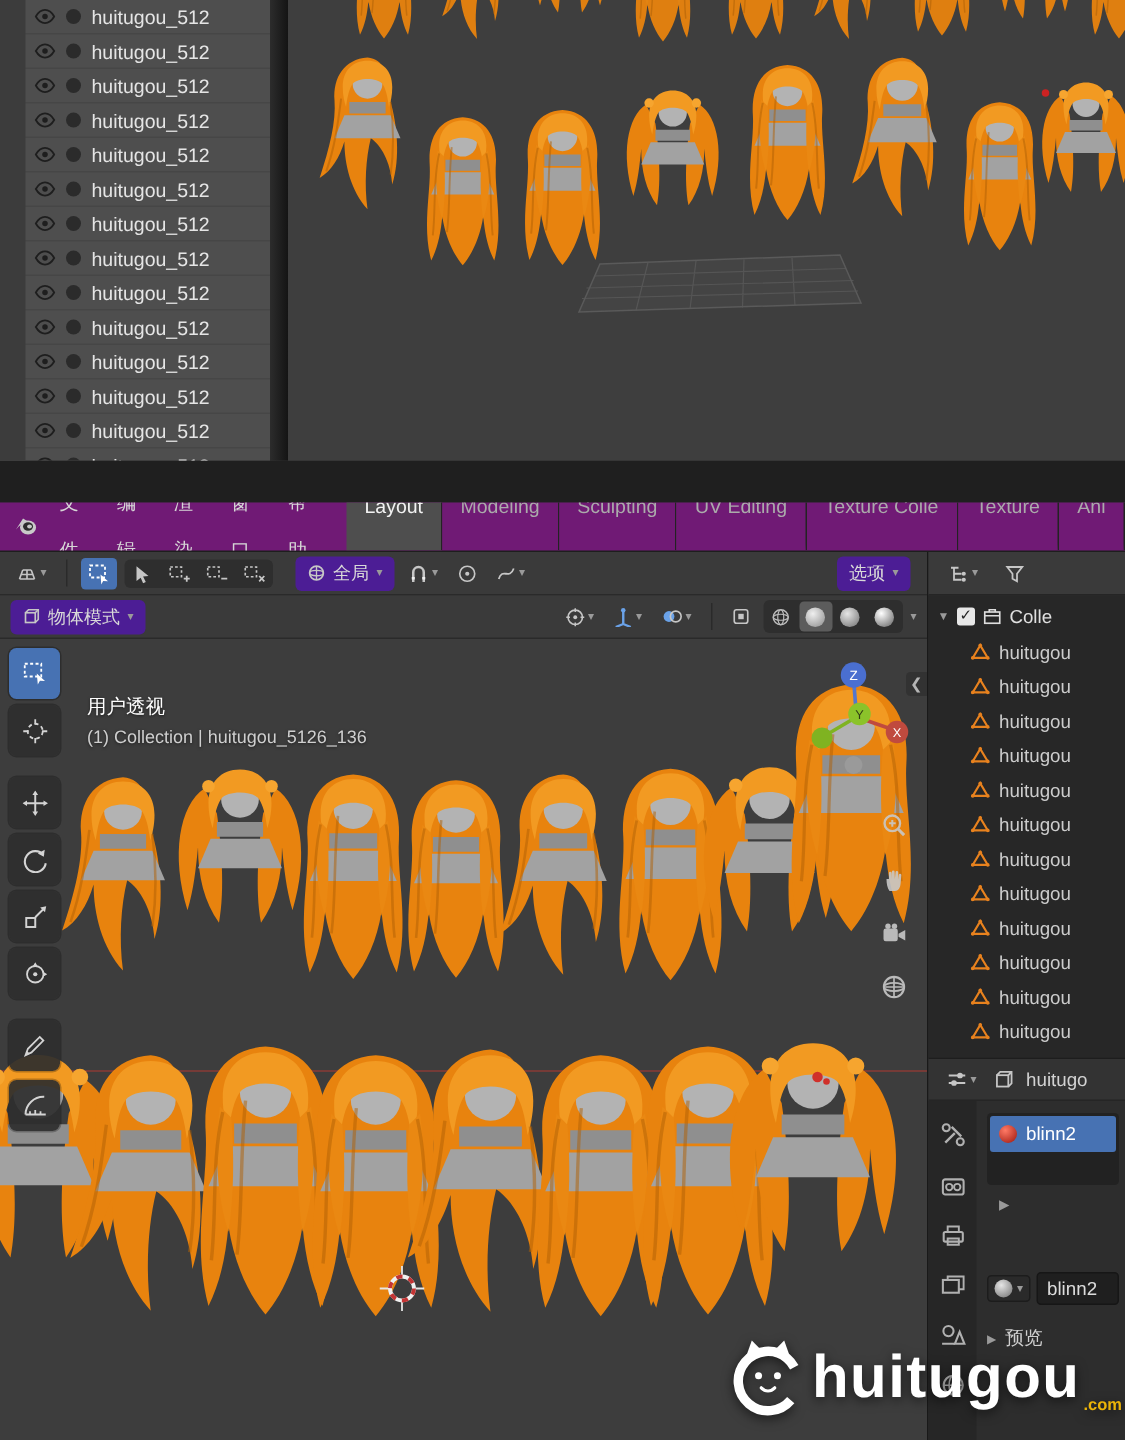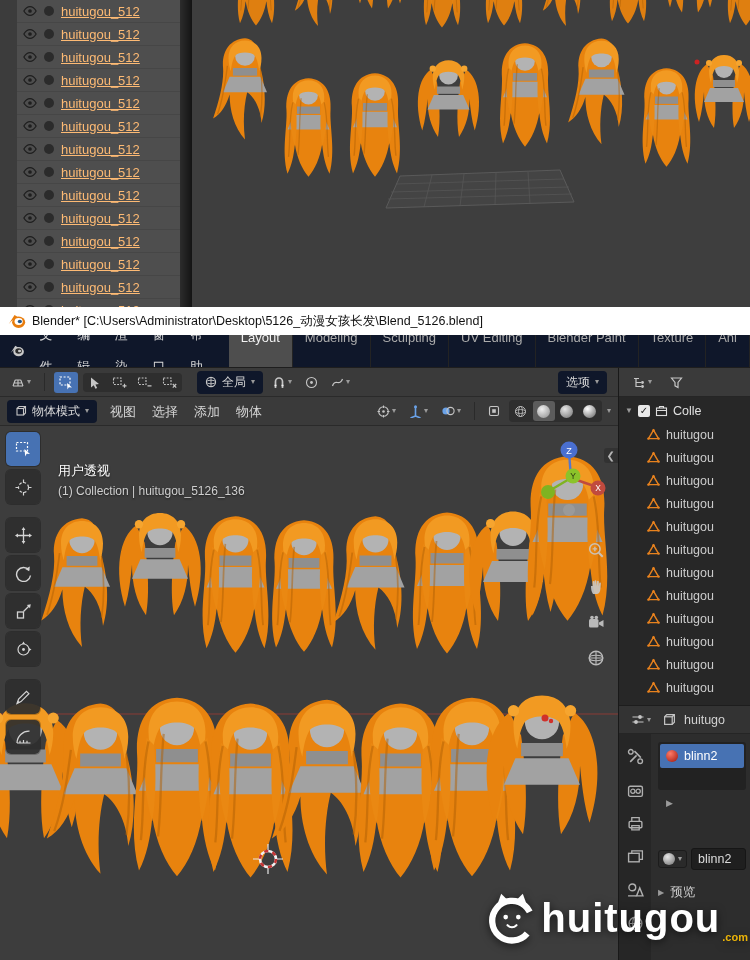--- a/index.html
+++ b/index.html
@@ -3,40 +3,40 @@
 <meta charset="utf-8">
 <style>
   html,body{margin:0;padding:0;background:#000;}
   .screen{position:relative;width:750px;height:960px;overflow:hidden;background:#1f1f1f;
           font-family:"Liberation Sans",sans-serif;color:#d0d0d0;font-size:13px;}
   
   .top-window{position:absolute;left:0;top:0;width:750px;height:307px;background:#3e3e3e;}
   .top-outliner{position:absolute;left:0;top:0;width:180px;height:307px;background:#4e4e4e;overflow:hidden;}
   .top-strip{position:absolute;left:0;top:0;width:17px;height:100%;background:#3c3c3c;}
   .t-row{height:22px;display:flex;align-items:center;gap:7px;padding-left:23px;border-bottom:1px solid rgba(0,0,0,.10);}
-  .t-label{color:#fdba74;font-size:13px;white-space:nowrap;text-decoration:underline;}
+  .t-label{color:#e5e5e5;font-size:13px;white-space:nowrap;}
   .dot{width:10px;height:10px;border-radius:50%;background:#2b2b2b;flex:0 0 auto;}
   .top-divider{position:absolute;left:180px;top:0;width:12px;height:100%;background:linear-gradient(90deg,#2c2c2c,#141414);}
   .top-viewport{position:absolute;left:192px;top:0;right:0;height:307px;background:#3e3e3e;overflow:hidden;}
   
   .titlebar{position:absolute;left:0;top:307px;width:750px;height:28px;background:#ffffff;display:flex;align-items:center;gap:6px;padding:0 8px;box-sizing:border-box;}
   .titlebar .title{color:#111;font-size:12.5px;white-space:nowrap;}
   
   .app{position:absolute;left:0;top:335px;width:750px;height:625px;display:flex;flex-direction:column;background:#2a2a2a;}
-  .menubar{height:32px;background:#0f172a;display:flex;align-items:center;border-bottom:1px solid #1e1e1e;overflow:hidden;flex:0 0 auto;justify-content:flex-end;}
+  .menubar{height:32px;background:#701a75;display:flex;align-items:center;border-bottom:1px solid #1e1e1e;overflow:hidden;flex:0 0 auto;justify-content:flex-end;}
   .menubar .logo{margin:0 6px 0 10px;}
   .menu-item{padding:0 9px;color:#d6d6d6;font-size:13px;line-height:32px;cursor:default;}
   .ws-tabs{display:flex;align-items:flex-end;height:100%;margin-left:10px;}
   .ws-tab{padding:16px 12px;height:26px;line-height:26px;color:#ababab;font-size:13px;border-radius:5px 5px 0 0;border-right:1px solid #232323;white-space:nowrap;}
   .ws-tab.active{background:#4e4e4e;color:#f2f2f2;}
   .body{flex:1;display:flex;min-height:0;}
   .center{width:618px;display:flex;flex-direction:column;border-right:1px solid #191919;}
   .hdr{height:29px;background:#3a3a3a;display:flex;align-items:center;gap:5px;padding:0 7px;border-bottom:1px solid #2a2a2a;box-sizing:border-box;flex:0 0 auto;}
   .sep{width:1px;height:18px;background:#2a2a2a;margin:0 4px;}
-  .chip{display:inline-flex;align-items:center;gap:5px;background:#0f172a;border-radius:4px;padding:3px 8px;color:#d8d8d8;font-size:12px;white-space:nowrap;}
+  .chip{display:inline-flex;align-items:center;gap:5px;background:#4c1d95;border-radius:4px;padding:3px 8px;color:#d8d8d8;font-size:12px;white-space:nowrap;}
   .caret{font-size:8px;color:#9a9a9a;line-height:1;}
   .ibtn{display:inline-flex;align-items:center;justify-content:center;gap:2px;padding:3px 4px;border-radius:3px;}
   .ibtn.blue-bg{background:#4772b3;}
   .mode-group{display:inline-flex;background:#2e2e2e;border-radius:4px;overflow:hidden;}
   .mode-group .ibtn{border-radius:0;padding:3px 5px;}
   .menus2 .menu-item{line-height:29px;padding:0 8px;}
   .shade-group{display:inline-flex;align-items:center;background:#2e2e2e;border-radius:4px;padding:1px;gap:1px;}
   .shade-btn{width:22px;height:20px;display:flex;align-items:center;justify-content:center;border-radius:3px;}
   .shade-btn.active{background:#5c5c5c;}
   .sph{width:13px;height:13px;border-radius:50%;}
@@ -277,29 +277,20 @@
         <use href="#hairB" transform="translate(225,55) scale(1.05)"></use>
         <use href="#hairA" transform="translate(300,40) scale(1.1)"></use>
         <use href="#hairC" transform="translate(375,35) scale(1.15)"></use>
         <use href="#hairA" transform="translate(443,65) scale(1.05)"></use>
         <use href="#hairB" transform="translate(502,50) scale(1.0)"></use>
         <circle cx="505" cy="62" r="2.5" fill="#cc2222"></circle>
       </svg>
     </div>
   </div>
 
-  <div class="titlebar">
-    <svg width="18" height="15" viewBox="0 0 22 18">
-      <path d="M1,12 C4,8 8,5 13,4 L8,1 Z" fill="#e87d0d"></path>
-      <ellipse cx="13" cy="10" rx="8" ry="7" fill="#e87d0d"></ellipse>
-      <ellipse cx="13" cy="9" rx="5" ry="4.2" fill="#fff"></ellipse>
-      <ellipse cx="14.5" cy="9" rx="2.6" ry="2.2" fill="#265787"></ellipse>
-    </svg>
-    <span class="title">Blender* [C:\Users\Administrator\Desktop\5126_动漫女孩长发\Blend_5126.blend]</span>
-  </div>
 
   <div class="app">
 
     <div class="menubar">
       <svg class="logo" width="17" height="14" viewBox="0 0 22 18">
         <path d="M1,12 C4,8 8,5 13,4 L8,1 Z" fill="#c9c9c9"></path>
         <ellipse cx="13" cy="10" rx="8" ry="7" fill="#c9c9c9"></ellipse>
         <ellipse cx="13" cy="9" rx="5" ry="4.2" fill="#2c2c2c"></ellipse>
         <ellipse cx="14.5" cy="9" rx="2.4" ry="2" fill="#c9c9c9"></ellipse>
       </svg>
@@ -309,21 +300,21 @@
           <span class="menu-item">编辑</span>
           <span class="menu-item">渲染</span>
           <span class="menu-item">窗口</span>
           <span class="menu-item">帮助</span>
         </div>
       <div class="ws-tabs">
         <div class="ws-tab active">Layout</div>
         <div class="ws-tab">Modeling</div>
         <div class="ws-tab">Sculpting</div>
         <div class="ws-tab">UV Editing</div>
-        <div class="ws-tab">Blender Paint</div>
+        <div class="ws-tab">Texture Colle</div>
         <div class="ws-tab">Texture</div>
         <div class="ws-tab">Ani</div>
       </div>
     </div>
 
     <div class="body">
 
       <div class="center">
 
         <div class="hdr">
@@ -402,27 +393,20 @@
         <div class="hdr menus2">
           <span class="chip">
             <svg width="12" height="12" viewBox="0 0 12 12">
                 <rect x="2" y="3.5" width="6.5" height="6.5" fill="none" stroke="#c6c6c6" stroke-width="1.1"></rect>
                 <path d="M2,3.5 L4,1.5 H10.5 V8 L8.5,10 M4,1.5 ... " stroke="#c6c6c6" stroke-width="1.1" fill="none"></path>
                 <path d="M8.5,3.5 L10.5,1.5" stroke="#c6c6c6" stroke-width="1.1"></path>
               </svg>
             <span>物体模式</span>
             <span class="caret">▾</span>
           </span>
-          <div style="display:flex">
-
-          <span class="menu-item">视图</span>
-              <span class="menu-item">选择</span>
-              <span class="menu-item">添加</span>
-              <span class="menu-item">物体</span>
-            </div>
           <span style="margin-left:auto"></span>
           <span class="ibtn">
             <svg width="13" height="13" viewBox="0 0 13 13">
                 <circle cx="6.5" cy="6.5" r="4.8" fill="none" stroke="#c6c6c6" stroke-width="1.1"></circle>
                 <circle cx="6.5" cy="6.5" r="1.3" fill="#c6c6c6"></circle>
                 <path d="M6.5,0.5 V3 M6.5,10 V12.5 M0.5,6.5 H3 M10,6.5 H12.5" stroke="#c6c6c6" stroke-width="1"></path>
               </svg>
             <span class="caret">▾</span>
           </span>
           <span class="ibtn">

